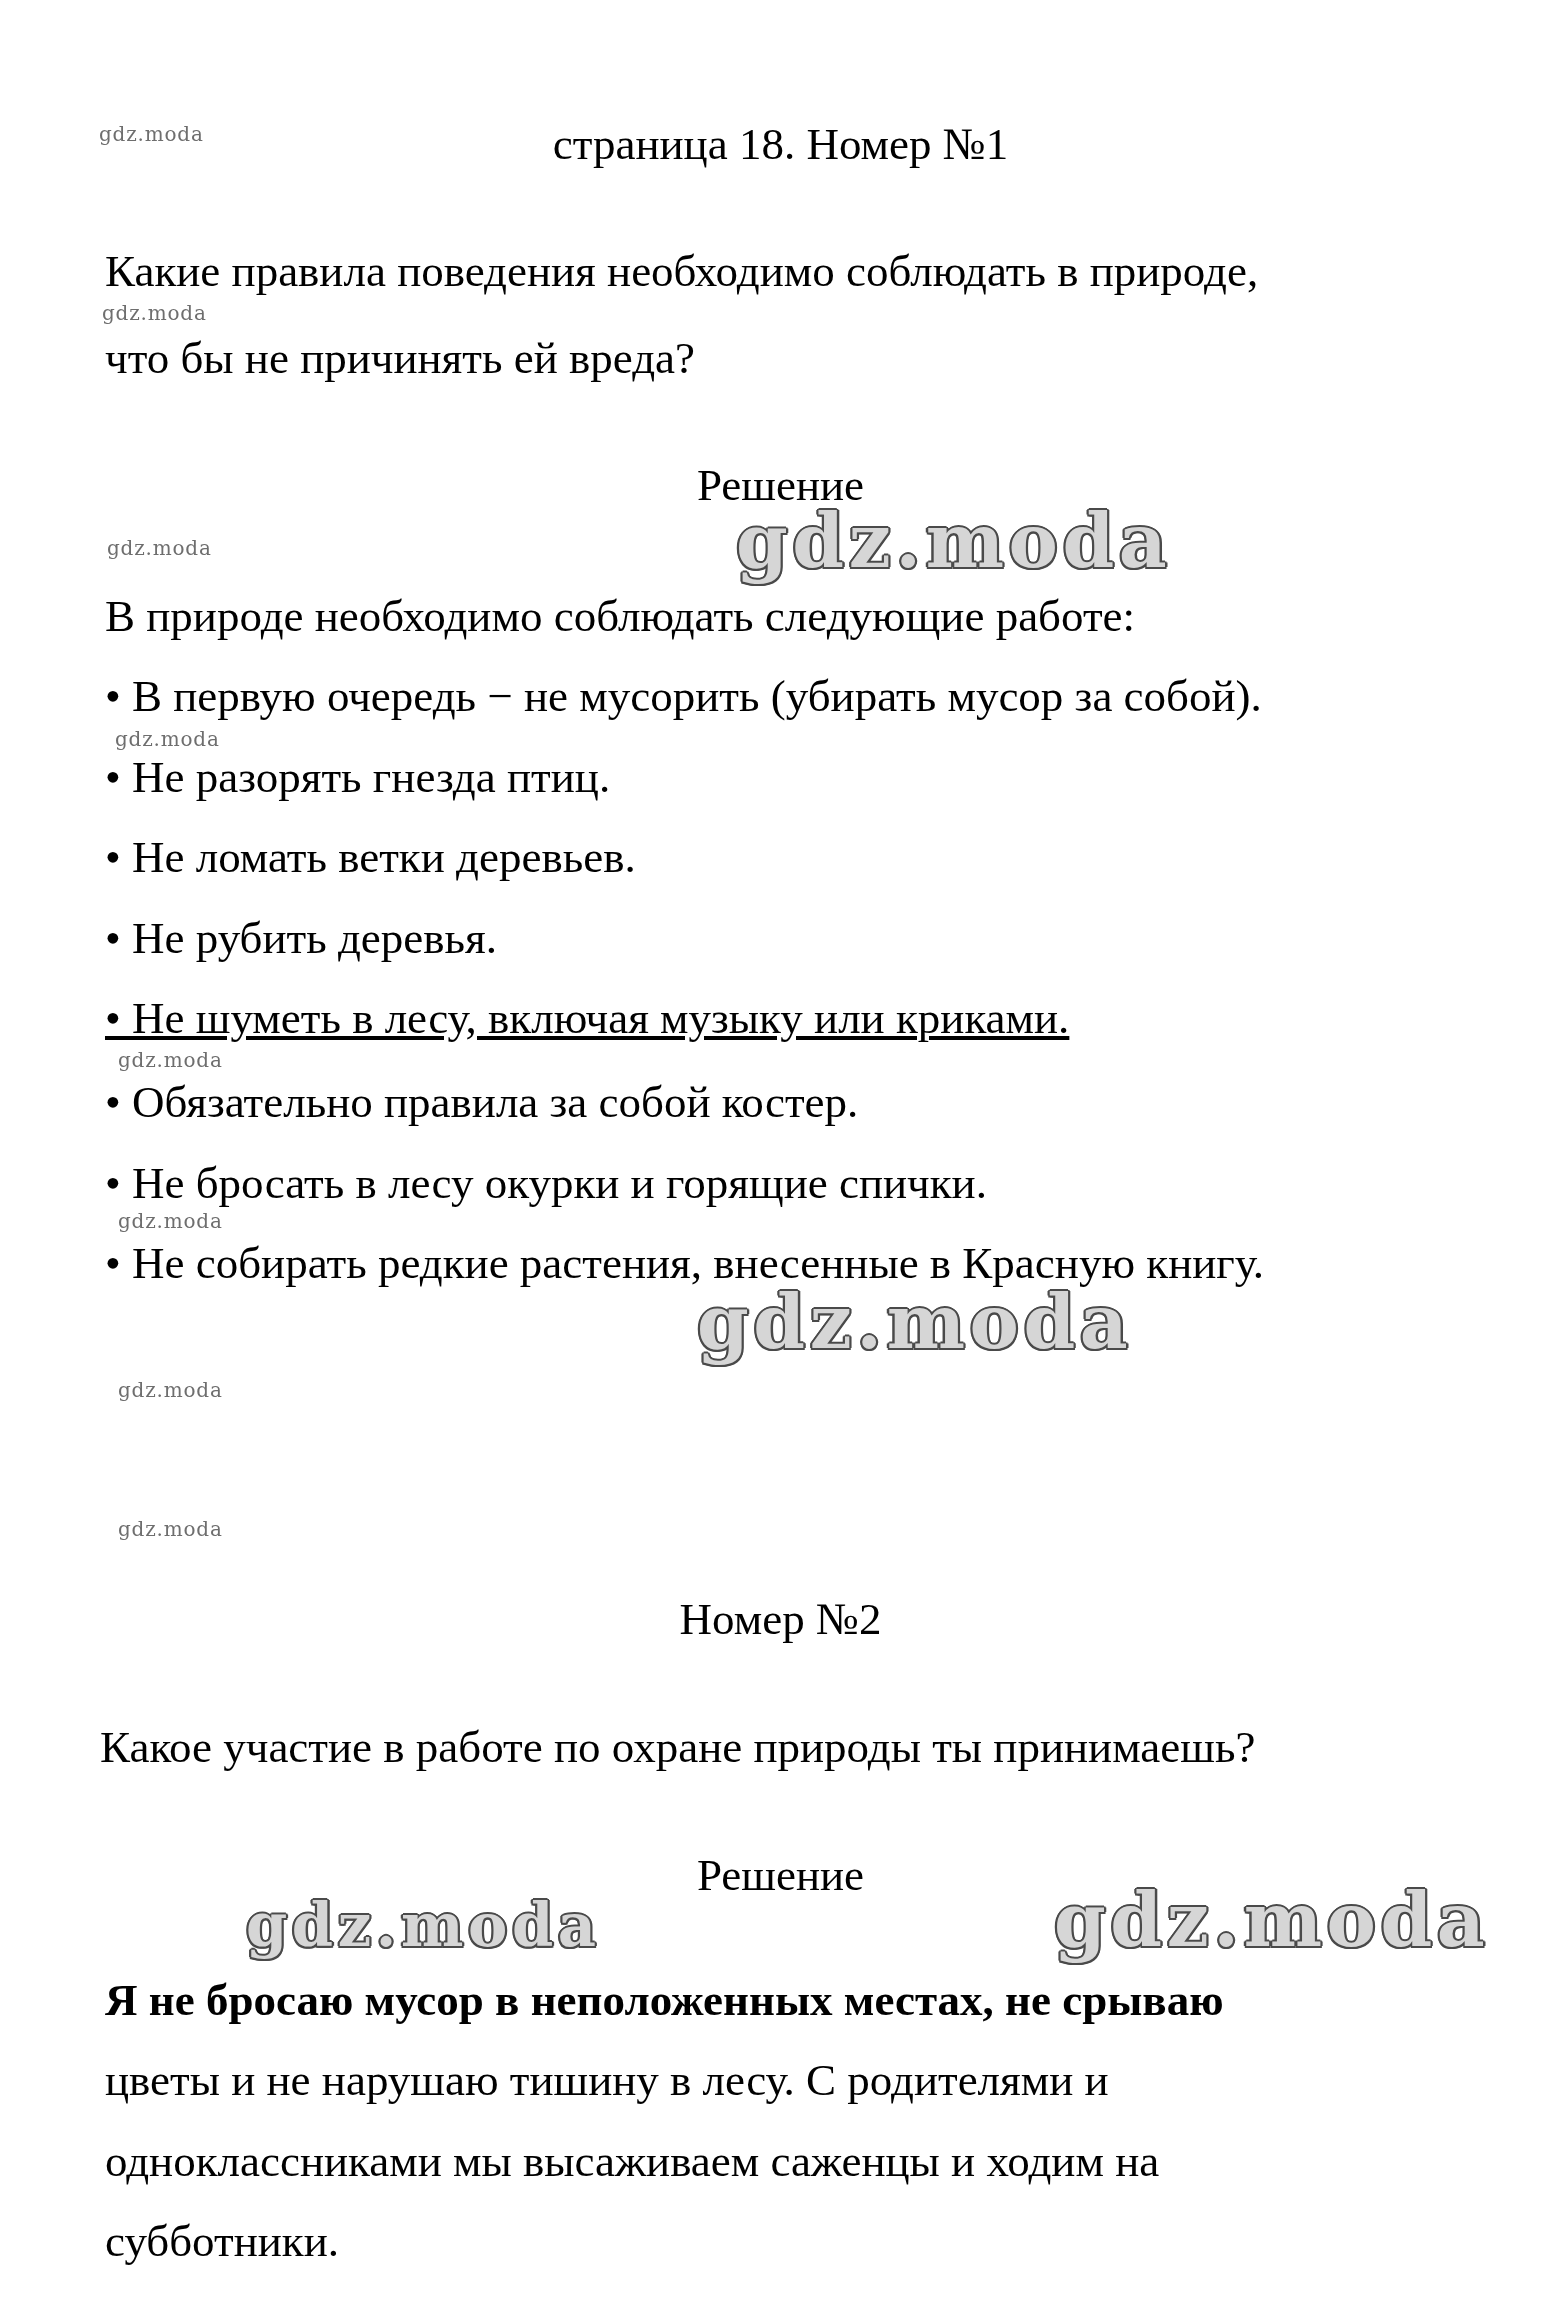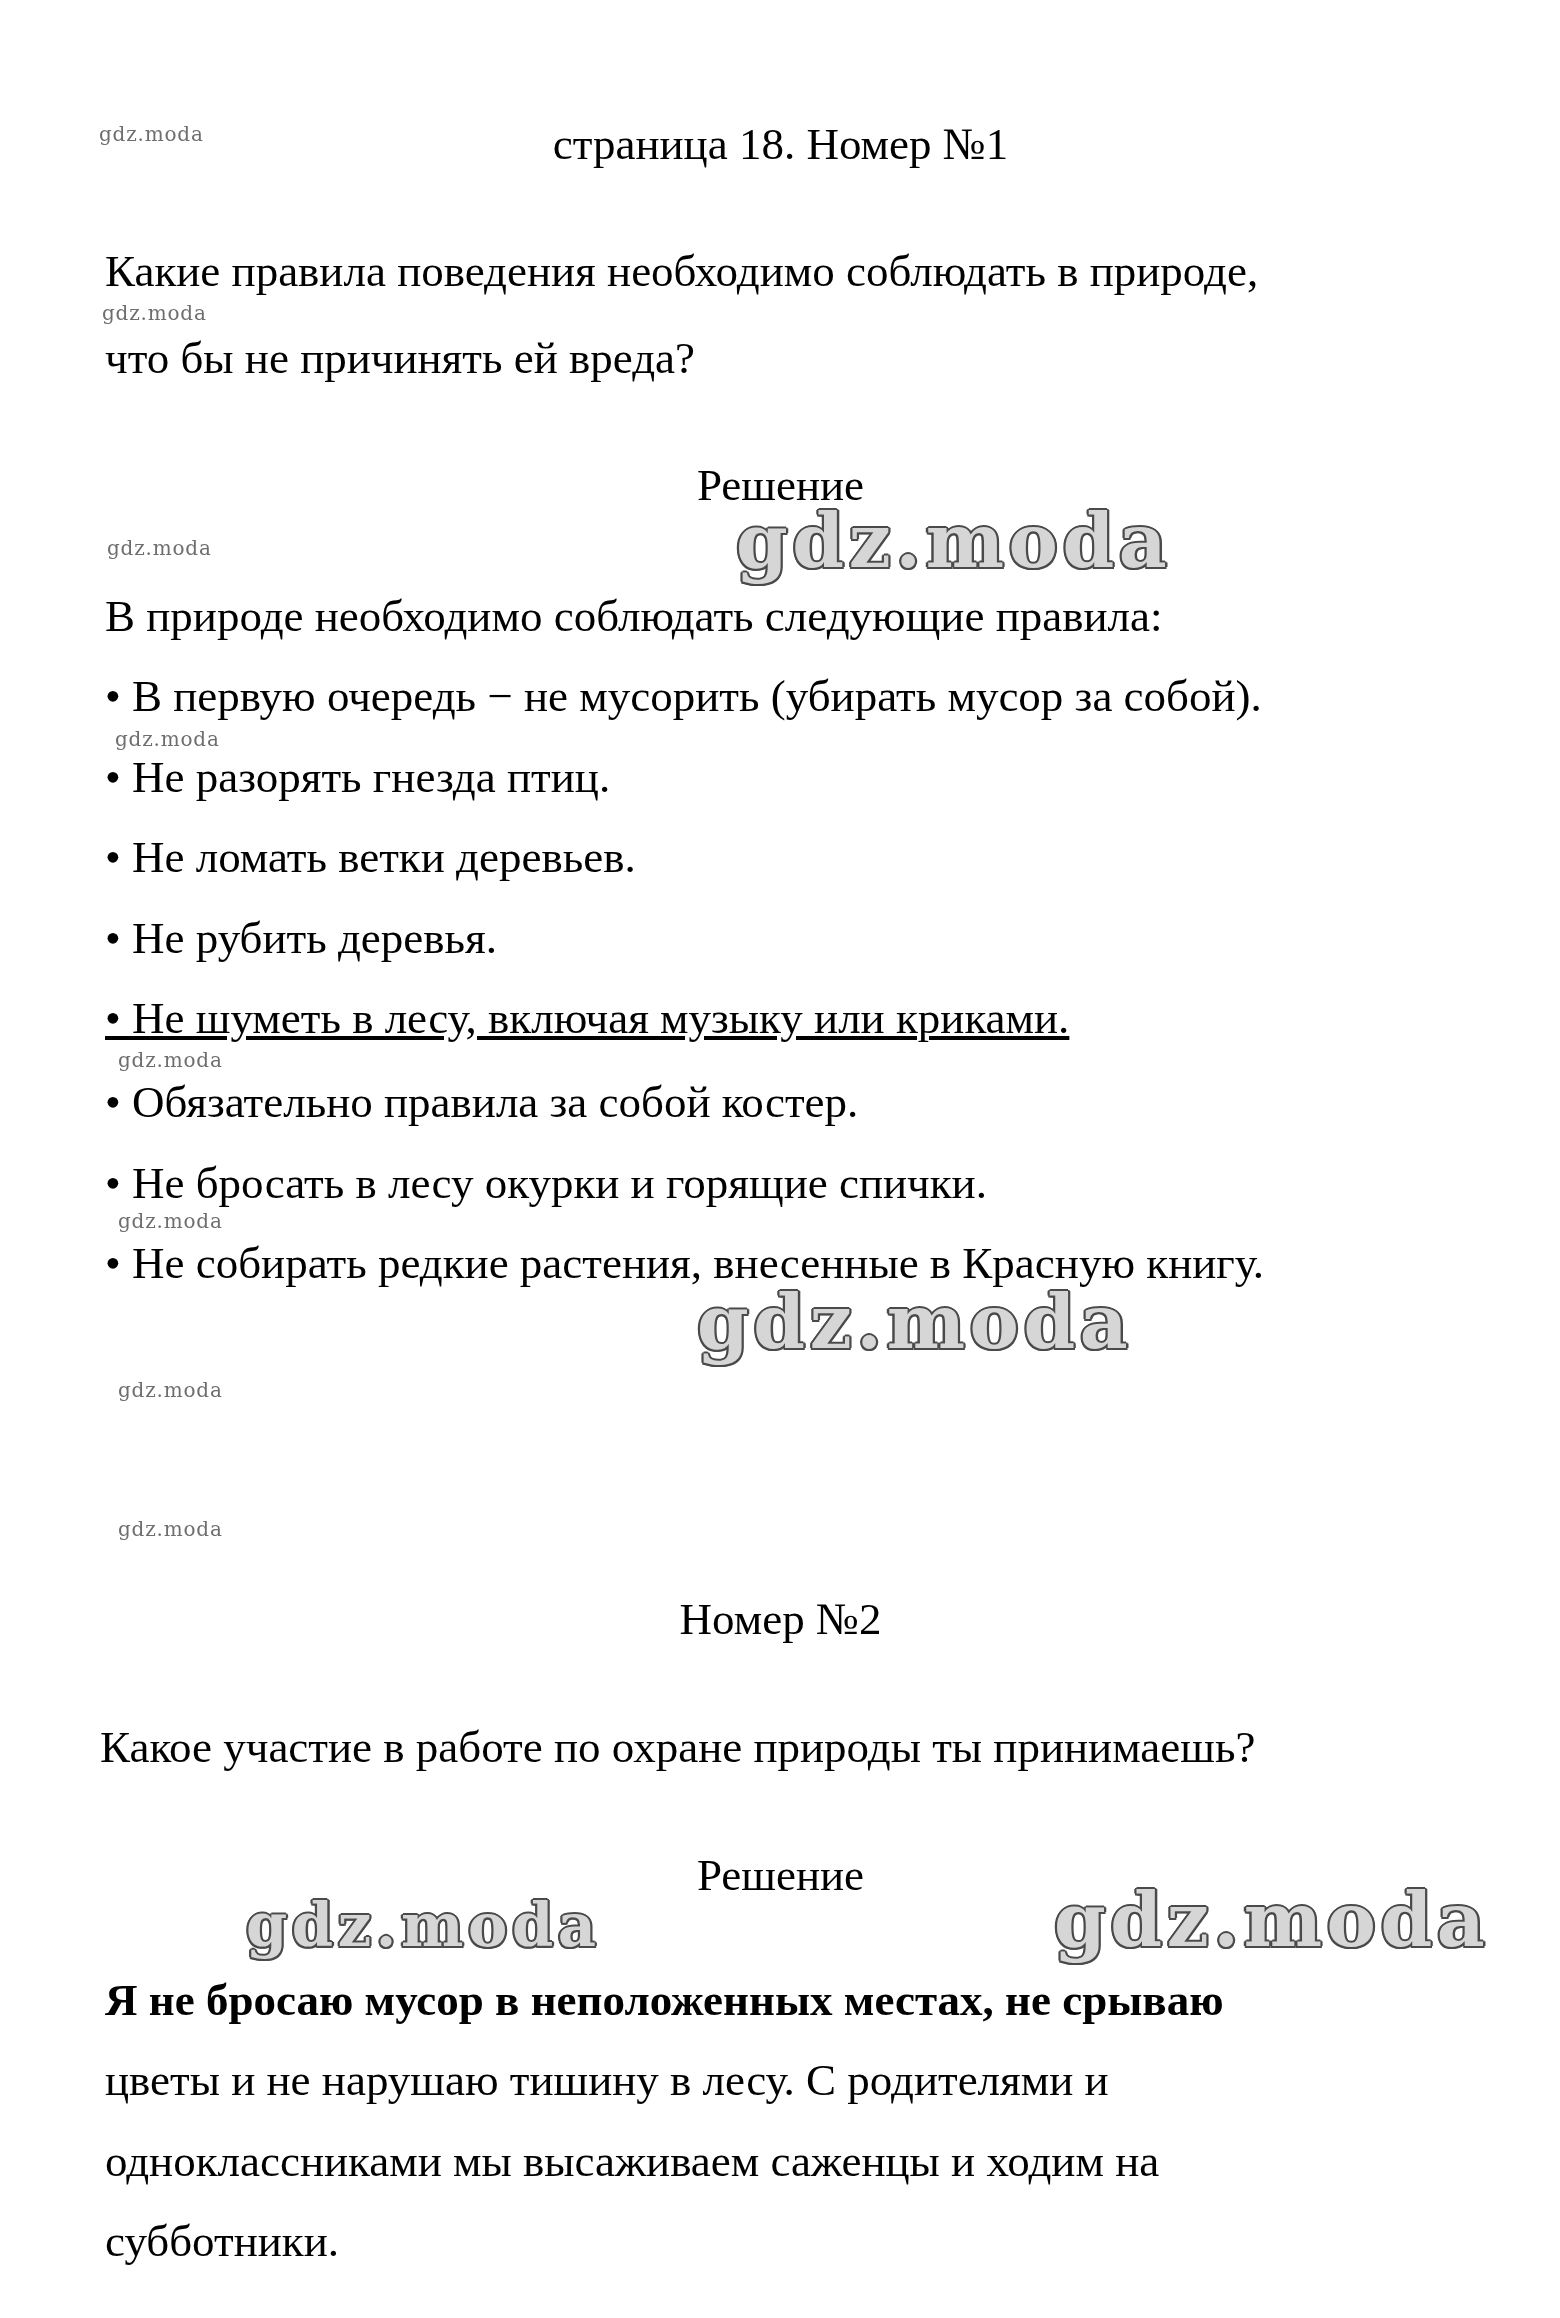--- a/index.html
+++ b/index.html
@@ -69,21 +69,21 @@
 
   <h1 class="abs heading" style="top:118px;">страница 18. Номер №1</h1>
 
   <div class="abs body-text" style="left:105px; top:246px;">Какие правила поведения необходимо соблюдать в природе,</div>
   <div class="abs body-text" style="left:105px; top:333px;">что бы не причинять ей вреда?</div>
 
   <div class="abs heading" style="top:459px;">Решение</div>
 
   <div class="abs wm-big" style="left:736px; top:498px;">gdz.moda</div>
 
-  <div class="abs body-text" style="left:105px; top:591px;">В природе необходимо соблюдать следующие правила:</div>
+  <div class="abs body-text" style="left:105px; top:591px;">В природе необходимо соблюдать следующие работе:</div>
 
   <div class="abs body-text" style="left:105px; top:671px;">• В первую очередь − не мусорить (убирать мусор за собой).</div>
   <div class="abs body-text" style="left:105px; top:752px;">• Не разорять гнезда птиц.</div>
   <div class="abs body-text" style="left:105px; top:832px;">• Не ломать ветки деревьев.</div>
   <div class="abs body-text" style="left:105px; top:913px;">• Не рубить деревья.</div>
   <div class="abs body-text" style="left:105px; top:993px;text-decoration:underline;">• Не шуметь в лесу, включая музыку или криками.</div>
   <div class="abs body-text" style="left:105px; top:1077px;">• Обязательно правила за собой костер.</div>
   <div class="abs body-text" style="left:105px; top:1158px;">• Не бросать в лесу окурки и горящие спички.</div>
   <div class="abs body-text" style="left:105px; top:1238px;">• Не собирать редкие растения, внесенные в Красную книгу.</div>
 

